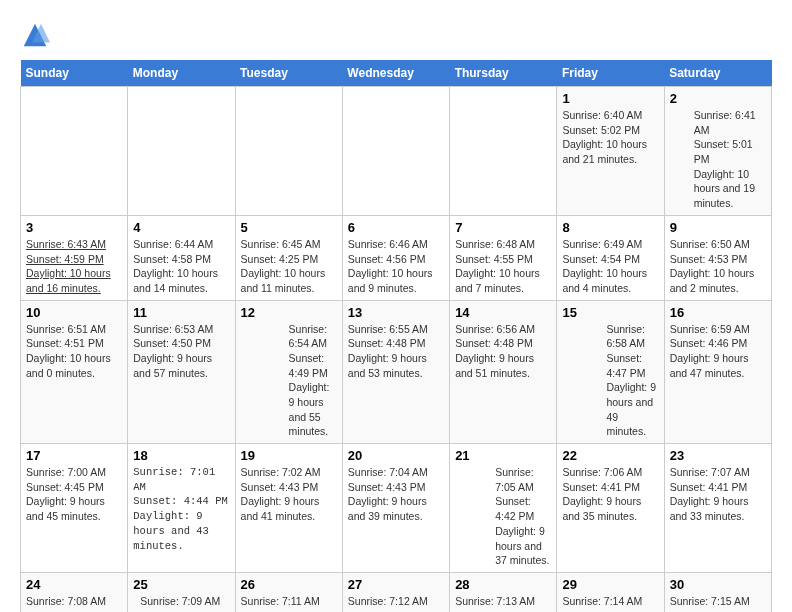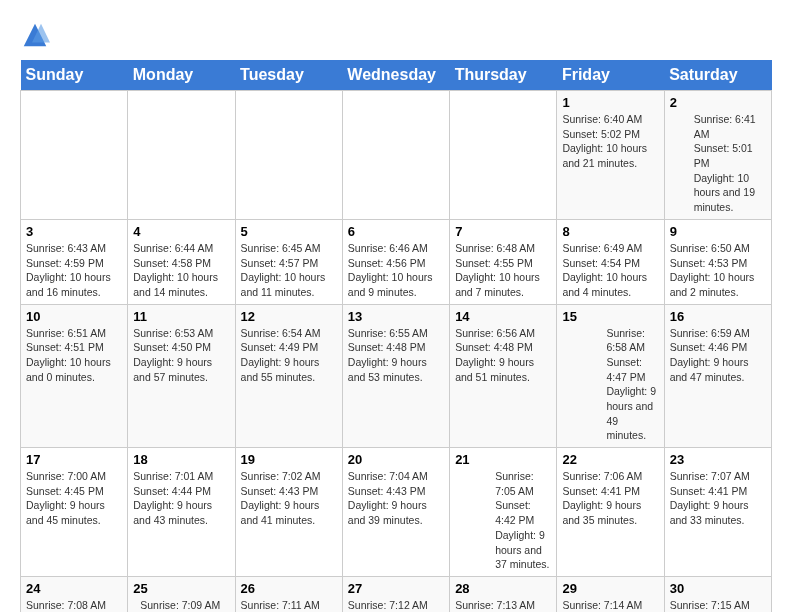--- a/index.html
+++ b/index.html
@@ -55,21 +55,21 @@
     table {
       width: 100%;
       border-collapse: collapse;
       font-size: 11px;
     }
     thead tr th {
       background-color: #3a7bd5;
       color: #fff;
       text-align: left;
       padding: 6px 5px;
-      font-size: 16px;
+      font-size: 12px;
       font-weight: bold;
     }
     tbody tr td {
       border: 1px solid #ccc;
       vertical-align: top;
       padding: 4px 5px;
       width: calc(100% / 7);
       height: 80px;
       background: #fff;
     }
@@ -139,34 +139,34 @@
         <td>
           <span class="day-number">2</span>
           <div class="day-info" style="white-space: pre-line; margin-left: 24px;">Sunrise: 6:41 AM
 Sunset: 5:01 PM
 Daylight: 10 hours and 19 minutes.</div>
         </td>
       </tr>
       <tr>
         <td>
           <span class="day-number">3</span>
-          <div class="day-info" style="white-space: pre-line;">Sunrise: 6:43 AM
+          <div class="day-info" style="white-space: pre-line; text-decoration: underline;">Sunrise: 6:43 AM
 Sunset: 4:59 PM
 Daylight: 10 hours and 16 minutes.</div>
         </td>
         <td>
           <span class="day-number">4</span>
           <div class="day-info" style="white-space: pre-line;">Sunrise: 6:44 AM
 Sunset: 4:58 PM
 Daylight: 10 hours and 14 minutes.</div>
         </td>
         <td>
           <span class="day-number">5</span>
           <div class="day-info" style="white-space: pre-line;">Sunrise: 6:45 AM
-Sunset: 4:57 PM
+Sunset: 4:25 PM
 Daylight: 10 hours and 11 minutes.</div>
         </td>
         <td>
           <span class="day-number">6</span>
           <div class="day-info" style="white-space: pre-line;">Sunrise: 6:46 AM
 Sunset: 4:56 PM
 Daylight: 10 hours and 9 minutes.</div>
         </td>
         <td>
           <span class="day-number">7</span>
@@ -195,21 +195,21 @@
 Daylight: 10 hours and 0 minutes.</div>
         </td>
         <td>
           <span class="day-number">11</span>
           <div class="day-info" style="white-space: pre-line;">Sunrise: 6:53 AM
 Sunset: 4:50 PM
 Daylight: 9 hours and 57 minutes.</div>
         </td>
         <td>
           <span class="day-number">12</span>
-          <div class="day-info" style="white-space: pre-line;">Sunrise: 6:54 AM
+          <div class="day-info" style="white-space: pre-line; margin-left: 48px;">Sunrise: 6:54 AM
 Sunset: 4:49 PM
 Daylight: 9 hours and 55 minutes.</div>
         </td>
         <td>
           <span class="day-number">13</span>
           <div class="day-info" style="white-space: pre-line;">Sunrise: 6:55 AM
 Sunset: 4:48 PM
 Daylight: 9 hours and 53 minutes.</div>
         </td>
         <td>
@@ -233,21 +233,21 @@
       </tr>
       <tr>
         <td>
           <span class="day-number">17</span>
           <div class="day-info" style="white-space: pre-line;">Sunrise: 7:00 AM
 Sunset: 4:45 PM
 Daylight: 9 hours and 45 minutes.</div>
         </td>
         <td>
           <span class="day-number">18</span>
-          <div class="day-info" style="white-space: pre-line;">Sunrise: 7:01 AM
+          <div class="day-info" style="white-space: pre-line; font-family: Liberation Mono, monospace;">Sunrise: 7:01 AM
 Sunset: 4:44 PM
 Daylight: 9 hours and 43 minutes.</div>
         </td>
         <td>
           <span class="day-number">19</span>
           <div class="day-info" style="white-space: pre-line;">Sunrise: 7:02 AM
 Sunset: 4:43 PM
 Daylight: 9 hours and 41 minutes.</div>
         </td>
         <td>

